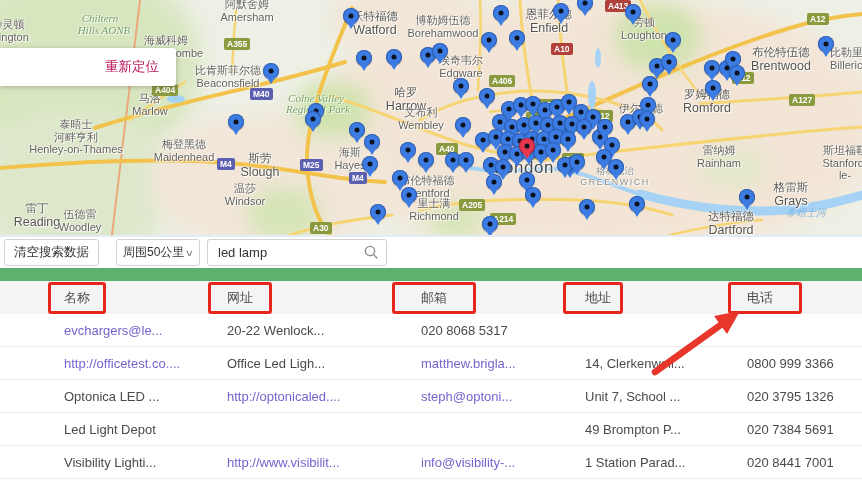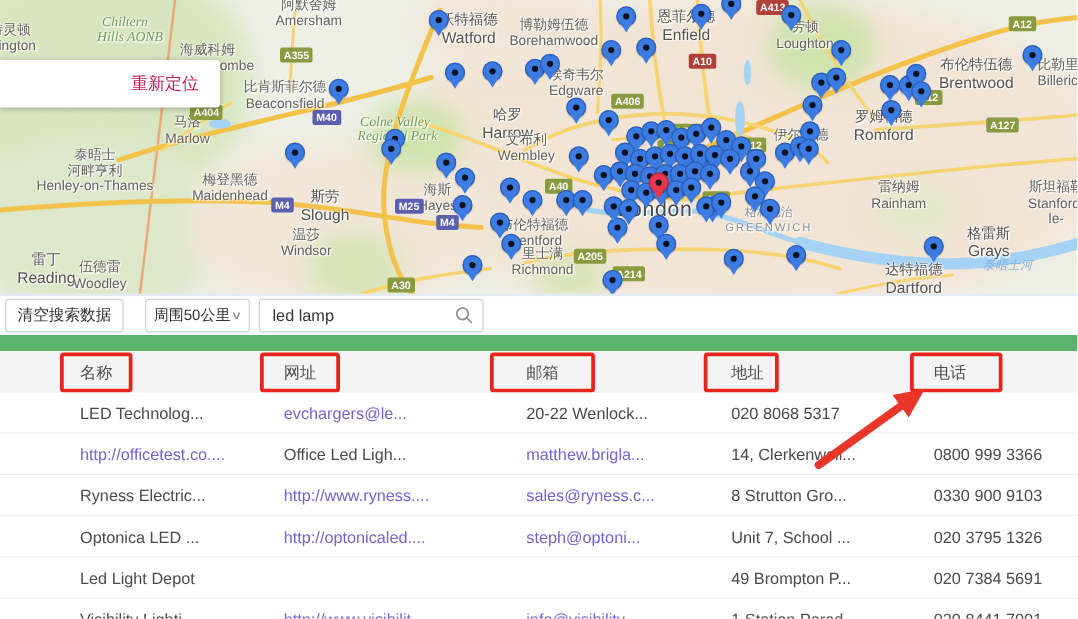--- a/index.html
+++ b/index.html
@@ -144,21 +144,21 @@
       <div class="mlabel town" style="left: 845px; top: 144px;"><div class="zh">斯坦福勒</div><div class="en">Stanford-le-</div></div>
       <div class="mlabel water" style="left: 806px; top: 207px;"><div class="zh">泰晤士河</div></div>
     </div>
   <div id="map-badges">
       <div class="badge red" style="left: 605px; top: 0px;">A413</div>
       <div class="badge a" style="left: 224px; top: 38px;">A355</div>
       <div class="badge a" style="left: 152px; top: 84px;">A404</div>
       <div class="badge m" style="left: 250px; top: 88px;">M40</div>
       <div class="badge m" style="left: 217px; top: 158px;">M4</div>
       <div class="badge m" style="left: 349px; top: 172px;">M4</div>
-      <div class="badge m" style="left: 316px; top: 159px;">M25</div>
+      <div class="badge m" style="left: 300px; top: 159px;">M25</div>
       <div class="badge a" style="left: 436px; top: 143px;">A40</div>
       <div class="badge a" style="left: 489px; top: 75px;">A406</div>
       <div class="badge a" style="left: 537px; top: 99px;">A503</div>
       <div class="badge a" style="left: 526px; top: 112px;">A1</div>
       <div class="badge red" style="left: 551px; top: 43px;">A10</div>
       <div class="badge a" style="left: 807px; top: 13px;">A12</div>
       <div class="badge a" style="left: 732px; top: 72px;">A12</div>
       <div class="badge a" style="left: 591px; top: 110px;">A12</div>
       <div class="badge a" style="left: 789px; top: 94px;">A127</div>
       <div class="badge a" style="left: 562px; top: 153px;">A13</div>
@@ -285,43 +285,34 @@
     <div></div>
     <div class="hcell"><span class="hdr-box" style="padding-left: 13px; padding-right: 13px; margin-left: -16px;">名称</span></div>
     <div class="hcell"><span class="hdr-box" style="padding-left: 16px; padding-right: 16px; margin-left: -19px;">网址</span></div>
     <div class="hcell"><span class="hdr-box" style="padding-left: 26px; padding-right: 26px; margin-left: -29px;">邮箱</span></div>
     <div class="hcell"><span class="hdr-box" style="padding-left: 19px; padding-right: 9px; margin-left: -22px;">地址</span></div>
     <div class="hcell"><span class="hdr-box" style="padding-left: 16px; padding-right: 26px; margin-left: -19px;">电话</span></div>
   </div>
 <div class="tbody" id="table-body">
     <div class="trow grid-row">
       <div></div>
-      <div class="cell">LED Technolog...</div>
       <div class="cell link">evchargers@le...</div>
       <div class="cell">20-22 Wenlock...</div>
       <div class="cell">020 8068 5317</div>
     </div>
     <div class="trow grid-row">
       <div></div>
       <div class="cell link">http://officetest.co....</div>
       <div class="cell">Office Led Ligh...</div>
       <div class="cell link">matthew.brigla...</div>
       <div class="cell">14, Clerkenwell...</div>
       <div class="cell">0800 999 3366</div>
     </div>
     <div class="trow grid-row">
       <div></div>
-      <div class="cell">Ryness Electric...</div>
-      <div class="cell link">http://www.ryness....</div>
-      <div class="cell link">sales@ryness.c...</div>
-      <div class="cell">8 Strutton Gro...</div>
-      <div class="cell">0330 900 9103</div>
-    </div>
-    <div class="trow grid-row">
-      <div></div>
       <div class="cell">Optonica LED ...</div>
       <div class="cell link">http://optonicaled....</div>
       <div class="cell link">steph@optoni...</div>
       <div class="cell">Unit 7, School ...</div>
       <div class="cell">020 3795 1326</div>
     </div>
     <div class="trow grid-row">
       <div></div>
       <div class="cell">Led Light Depot</div>
       <div class="cell"></div>

